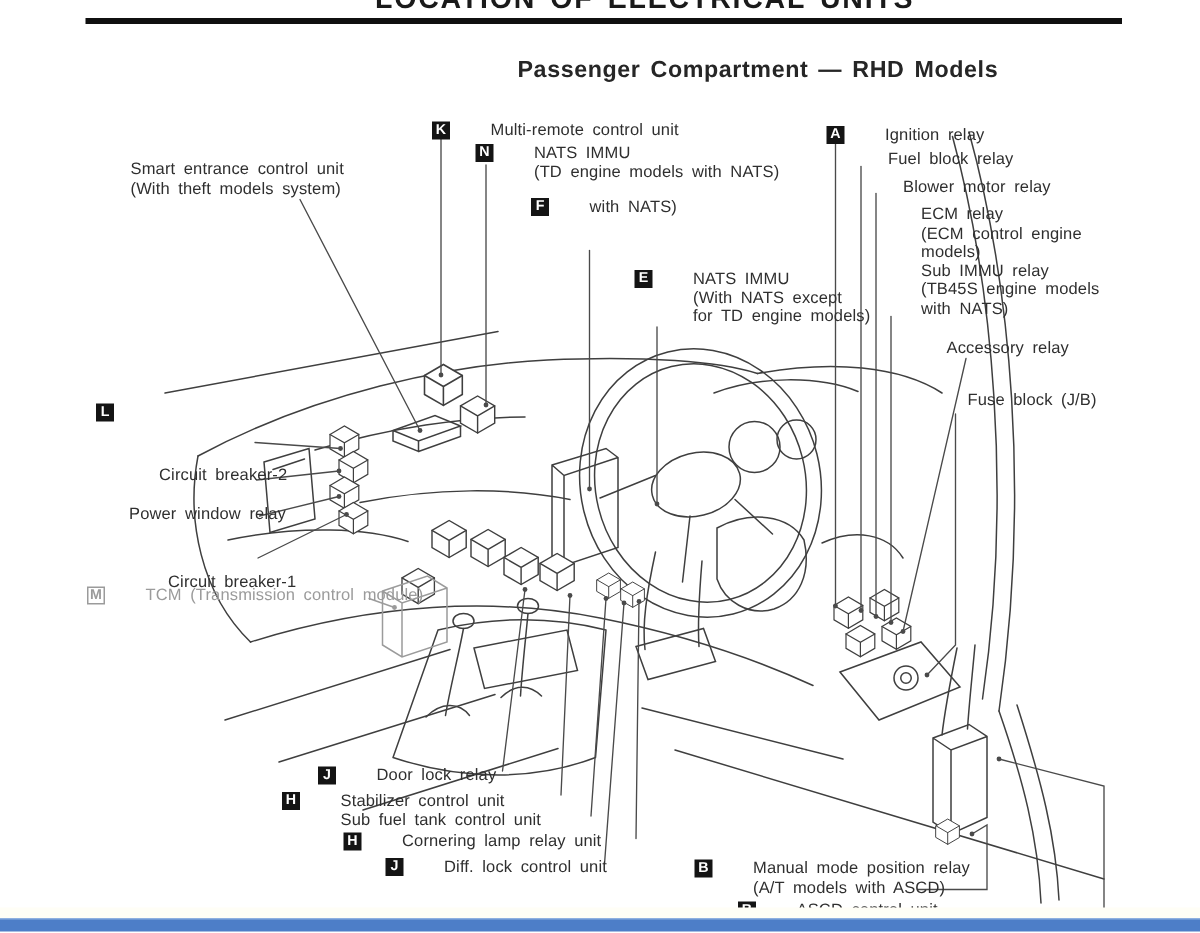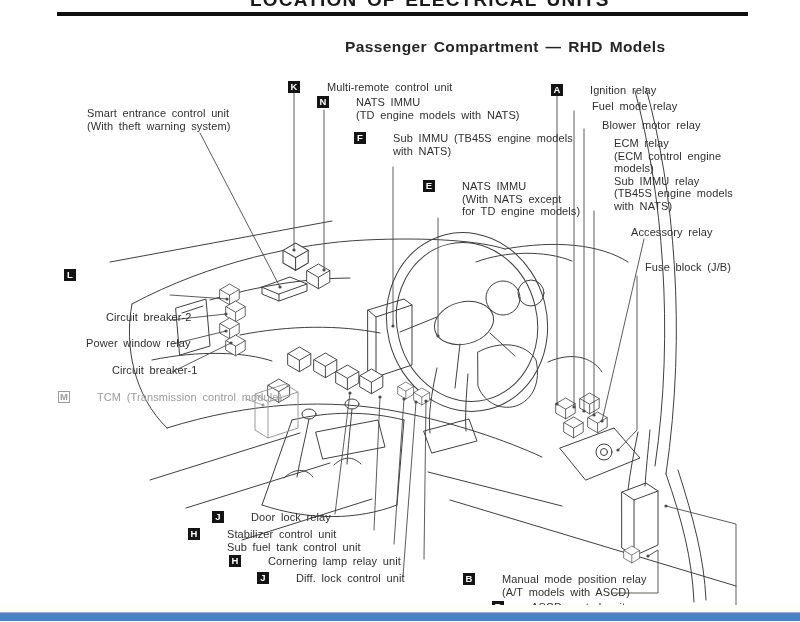--- a/index.html
+++ b/index.html
@@ -156,21 +156,21 @@
         <circle cx="648" cy="556" r="1.6"></circle>
           <circle cx="666" cy="506" r="1.6"></circle>
         <circle cx="263" cy="405" r="1.6" fill="#9b9b9b"></circle>
       </g>
     </g>
   </svg>
 
   <div class="callout" style="left:63px;top:107px">
     <div class="lines">
         <div>Smart entrance control unit</div>
-        <div>(With theft warning system)</div>
+        <div>(With theft models system)</div>
       </div>
   </div>
 
   <div class="callout" style="left:288px;top:81px">
     <span class="badge">K</span>
     <div class="lines">
         <div>Multi-remote control unit</div>
       </div>
   </div>
 
@@ -178,21 +178,20 @@
     <span class="badge">N</span>
     <div class="lines">
         <div>NATS IMMU</div>
         <div>(TD engine models with NATS)</div>
       </div>
   </div>
 
   <div class="callout" style="left:354px;top:132px">
     <span class="badge">F</span>
     <div class="lines">
-        <div>Sub IMMU (TB45S engine models</div>
         <div>with NATS)</div>
       </div>
   </div>
 
   <div class="callout" style="left:423px;top:180px">
     <span class="badge">E</span>
     <div class="lines">
         <div>NATS IMMU</div>
         <div>(With NATS except</div>
         <div>for TD engine models)</div>
@@ -201,21 +200,21 @@
 
   <div class="callout" style="left:551px;top:84px">
     <span class="badge">A</span>
     <div class="lines">
         <div>Ignition relay</div>
       </div>
   </div>
 
   <div class="callout" style="left:568px;top:100px">
     <div class="lines">
-        <div>Fuel mode relay</div>
+        <div>Fuel block relay</div>
       </div>
   </div>
 
   <div class="callout" style="left:578px;top:119px">
     <div class="lines">
         <div>Blower motor relay</div>
       </div>
   </div>
 
   <div class="callout" style="left:590px;top:137px">
@@ -250,21 +249,21 @@
         <div>Circuit breaker-2</div>
       </div>
   </div>
 
   <div class="callout" style="left:62px;top:337px">
     <div class="lines">
         <div>Power window relay</div>
       </div>
   </div>
 
-  <div class="callout" style="left:88px;top:364px">
+  <div class="callout" style="left:88px;top:382px">
     <div class="lines">
         <div>Circuit breaker-1</div>
       </div>
   </div>
 
   <div class="callout muted" style="left:58px;top:391px">
     <span class="badge gray">M</span>
     <div class="lines">
         <div>TCM (Transmission control module)</div>
       </div>

